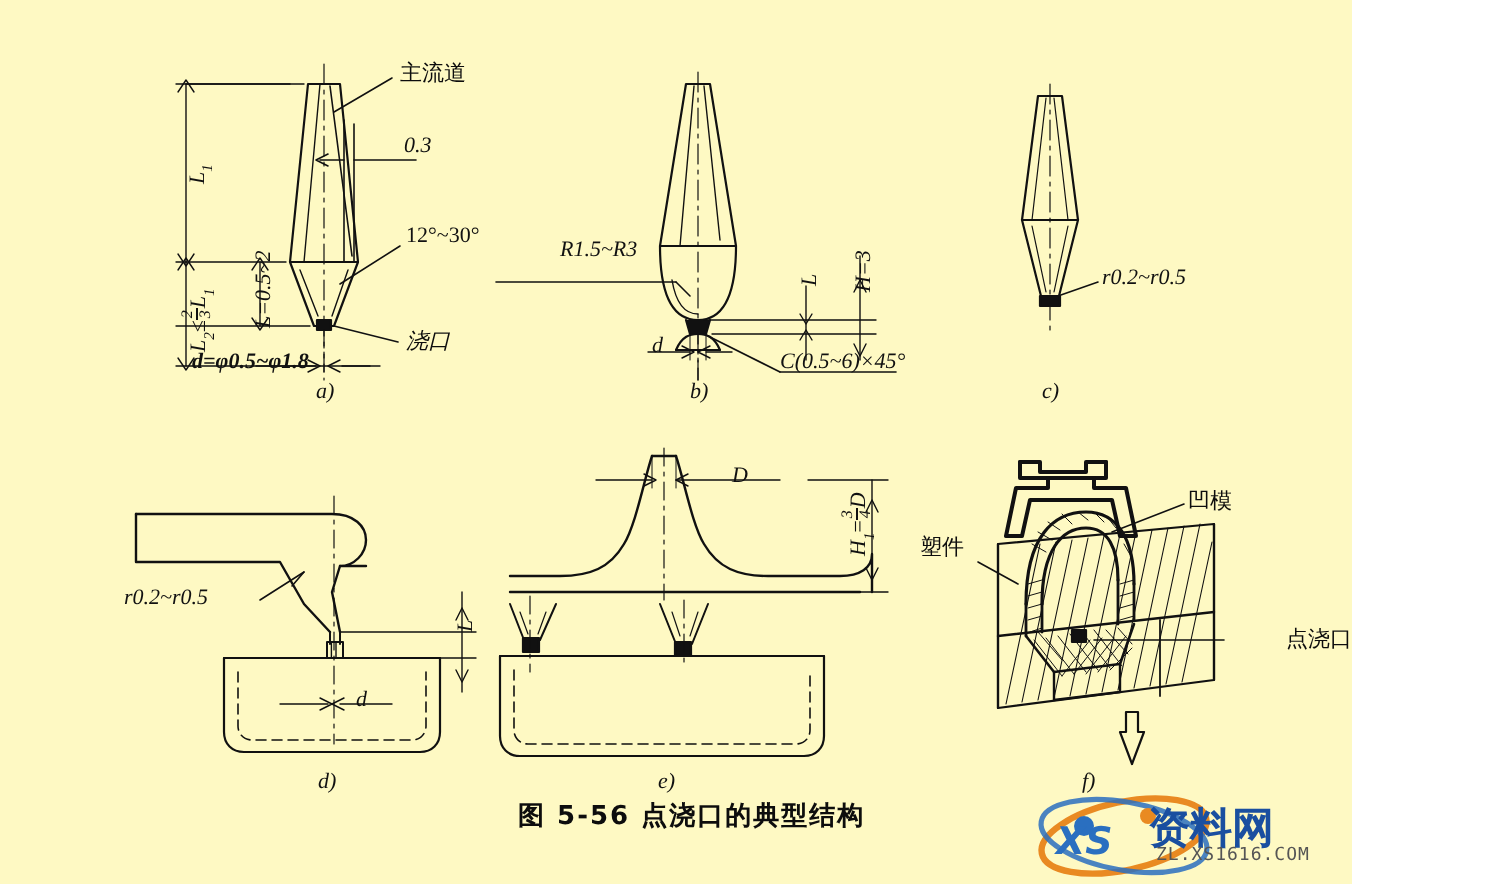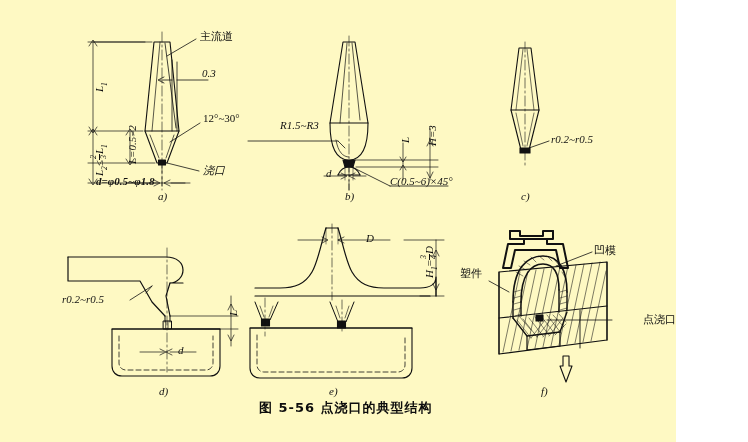--- a/index.html
+++ b/index.html
@@ -401,14 +401,25 @@
   </div>
   <div class="lbl panel-letter" style="left:329px; top:386px;">e)</div>
 
   <div class="lbl cn" style="left:594px; top:245px;text-align:right;">凹模</div>
   <div class="lbl cn" style="left:460px; top:268px;text-align:center;">塑件</div>
   <div class="lbl cn" style="left:615px; top:314px;margin-left:28px;">点浇口</div>
   <div class="lbl panel-letter" style="left:541px; top:386px;">f)</div>
 
   <div class="caption" style="left:259px; top:399px;">图 5-56    点浇口的典型结构</div>
 
+  <div id="watermark">
+    <svg width="160" height="44" viewBox="0 0 160 44">
+      <ellipse cx="50" cy="22" rx="42" ry="17" fill="none" stroke="#e98a22" stroke-width="3.2" transform="rotate(-12 50 22)"></ellipse>
+      <ellipse cx="50" cy="22" rx="42" ry="17" fill="none" stroke="#2a6fc0" stroke-width="2.6" transform="rotate(10 50 22)" opacity="0.85"></ellipse>
+      <circle cx="30" cy="17" r="5" fill="#2a6fc0"></circle>
+      <circle cx="62" cy="12" r="4" fill="#e98a22"></circle>
+      <text x="16" y="31" font-family="DejaVu Sans, sans-serif" font-size="19" font-weight="bold" fill="#2a6fc0" font-style="italic">XS</text>
+    </svg>
+    <div id="wm-text">资料网</div>
+    <div id="wm-url">ZL.XS1616.COM</div>
+  </div>
 
 </div>
 
 </body></html>

